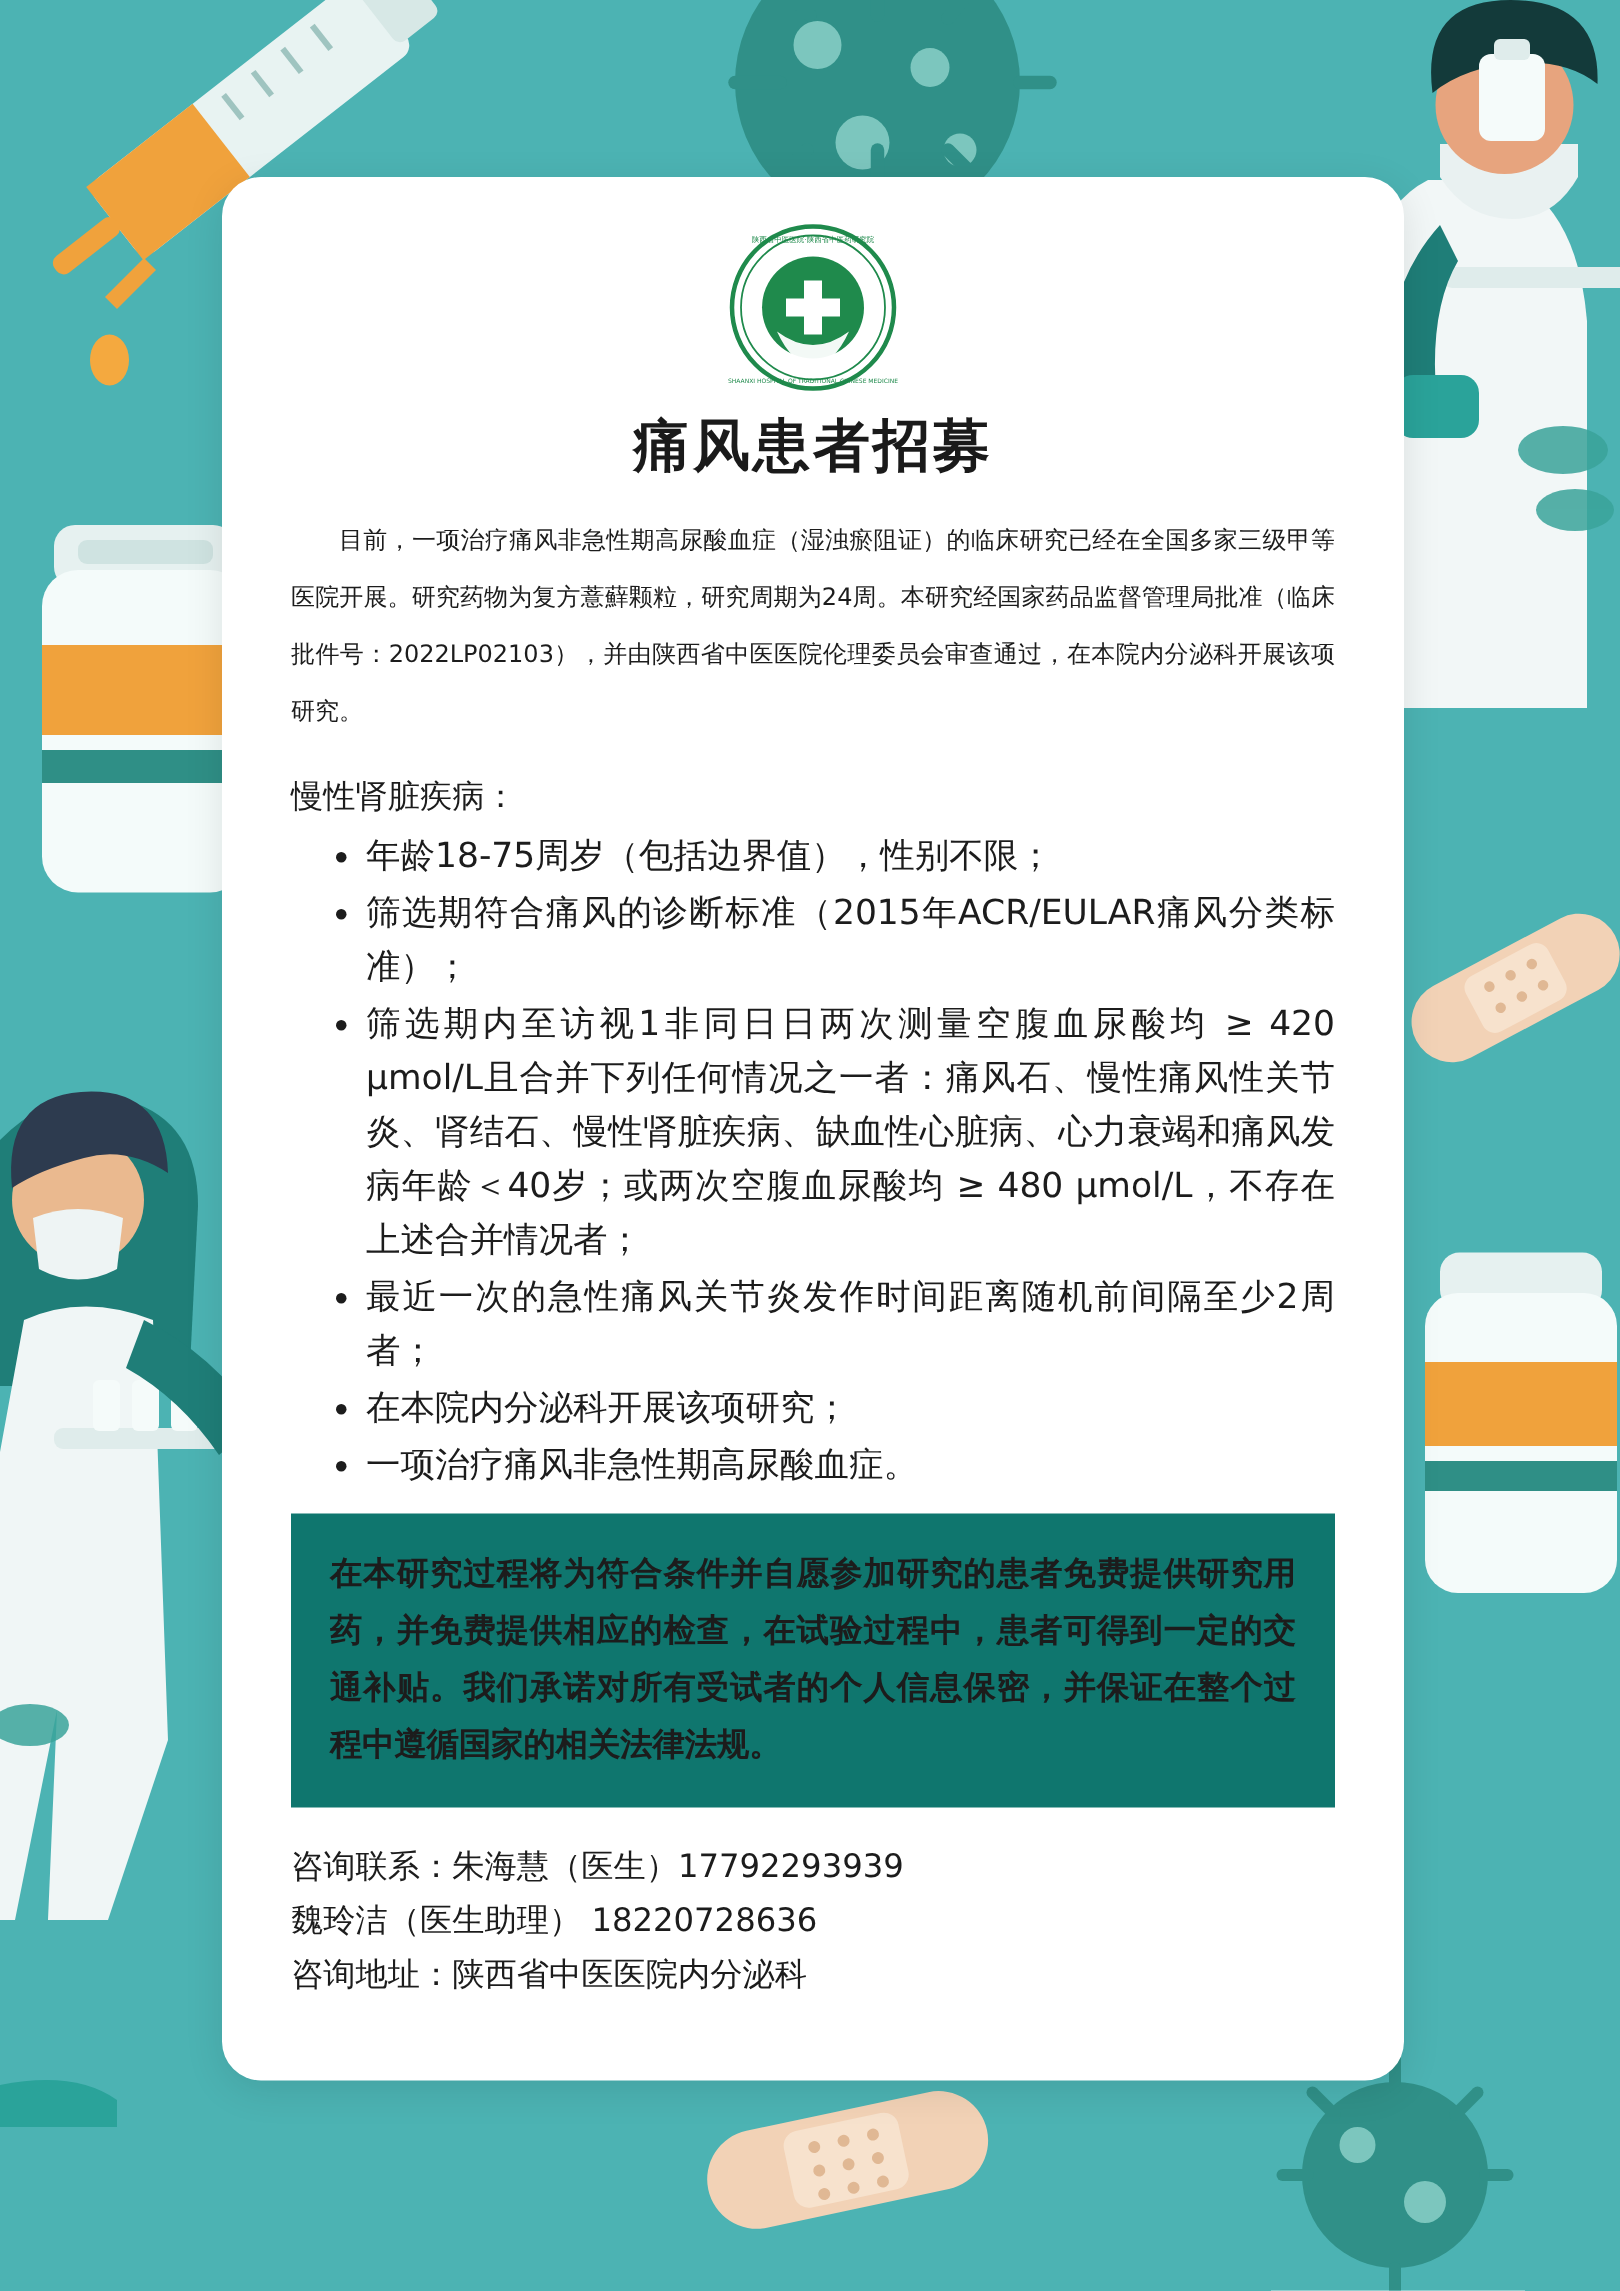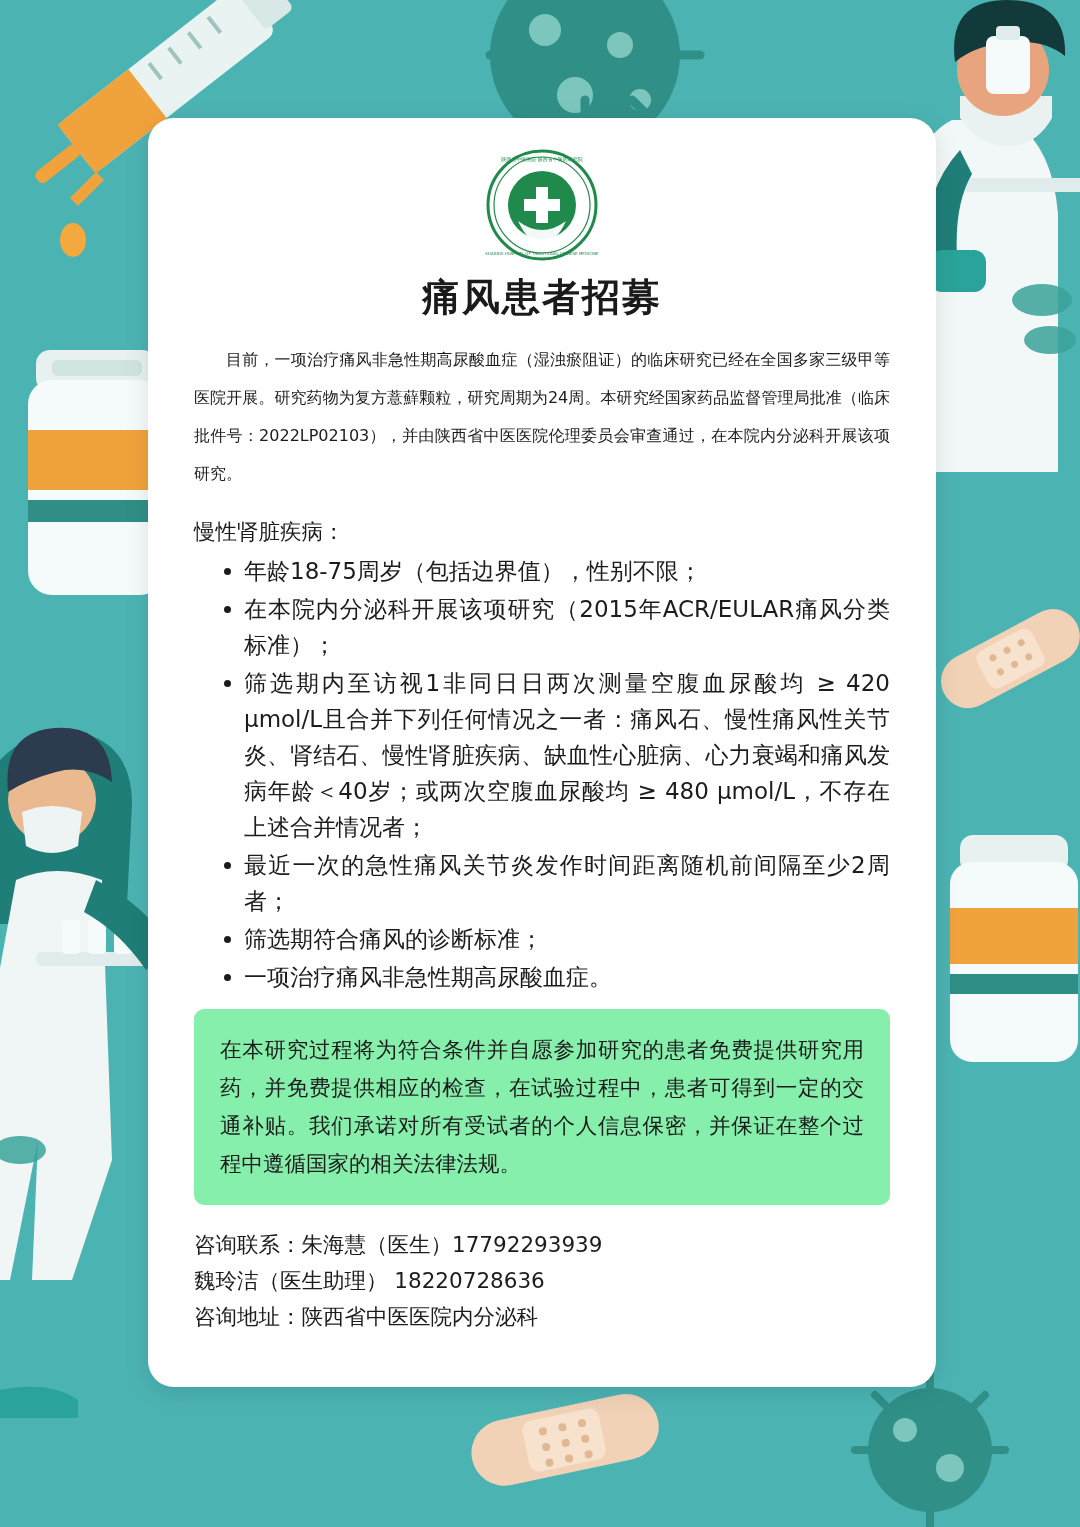--- a/index.html
+++ b/index.html
@@ -97,24 +97,25 @@
     left: -4px;
     top: 15px;
     width: 7px;
     height: 7px;
     border-radius: 50%;
     background: #1c1c1c;
   }
 
   
   .notice {
-    background: #86efac;
-    border-radius: 10px;
+    background: #0f766e;
+    border-radius: 0;
     padding: 22px 26px 22px 26px;
     margin: 10px 0 18px 0;
+    font-weight: bold;
   }
   .notice p {
     margin: 0;
     font-size: 21.5px;
     line-height: 38px;
     color: #1c1c1c;
     text-align: justify;
     font-family: "DejaVu Sans", "Liberation Sans", sans-serif;
   }
 
@@ -288,24 +289,24 @@
   </div>
 
   <h1 class="title">痛风患者招募</h1>
 
   <p class="intro">目前，一项治疗痛风非急性期高尿酸血症（湿浊瘀阻证）的临床研究已经在全国多家三级甲等医院开展。研究药物为复方薏蘚颗粒，研究周期为24周。本研究经国家药品监督管理局批准（临床批件号：2022LP02103），并由陕西省中医医院伦理委员会审查通过，在本院内分泌科开展该项研究。</p>
 
   <div class="sub-head">慢性肾脏疾病：</div>
 
   <ul class="criteria">
     <li>年龄18-75周岁（包括边界值），性别不限；</li>
-    <li>在本院内分泌科开展该项研究（2015年ACR/EULAR痛风分类标准）；</li>
+    <li>筛选期符合痛风的诊断标准（2015年ACR/EULAR痛风分类标准）；</li>
     <li>筛选期内至访视1非同日日两次测量空腹血尿酸均 ≥ 420 µmol/L且合并下列任何情况之一者：痛风石、慢性痛风性关节炎、肾结石、慢性肾脏疾病、缺血性心脏病、心力衰竭和痛风发病年龄＜40岁；或两次空腹血尿酸均 ≥ 480 µmol/L，不存在上述合并情况者；</li>
     <li>最近一次的急性痛风关节炎发作时间距离随机前间隔至少2周者；</li>
-    <li>筛选期符合痛风的诊断标准；</li>
+    <li>在本院内分泌科开展该项研究；</li>
     <li>一项治疗痛风非急性期高尿酸血症。</li>
   </ul>
 
   <div class="notice">
     <p>在本研究过程将为符合条件并自愿参加研究的患者免费提供研究用药，并免费提供相应的检查，在试验过程中，患者可得到一定的交通补贴。我们承诺对所有受试者的个人信息保密，并保证在整个过程中遵循国家的相关法律法规。</p>
   </div>
 
   <div class="contacts">
     <div>咨询联系：朱海慧（医生）17792293939</div>
     <div>魏玲洁（医生助理） 18220728636</div>

